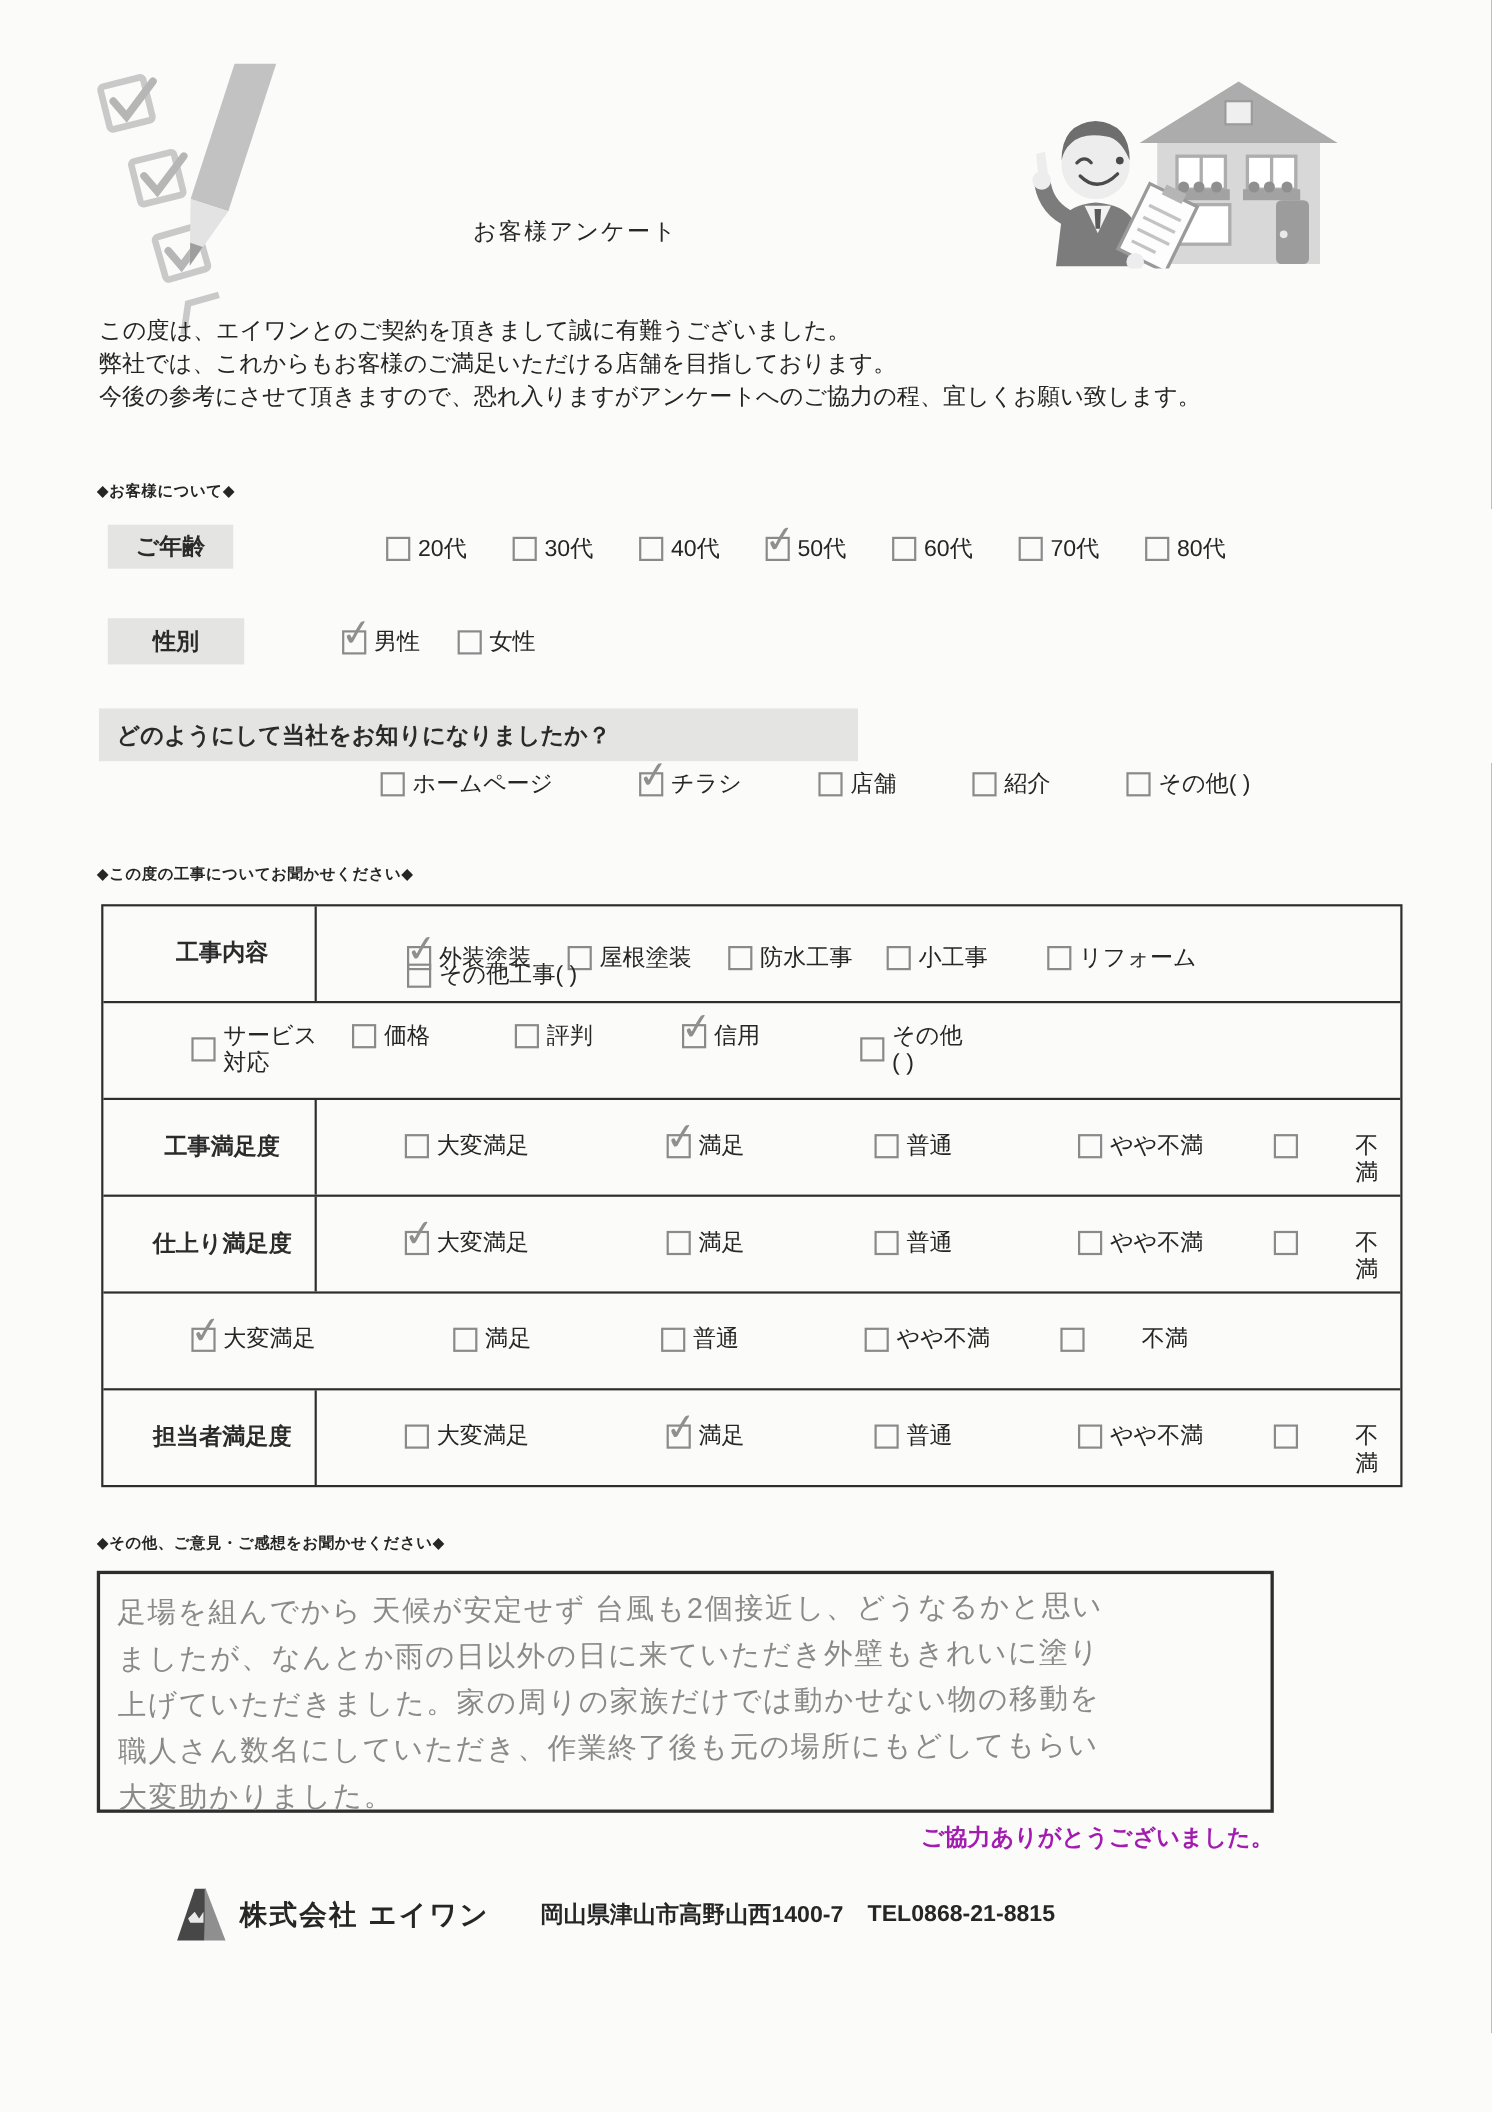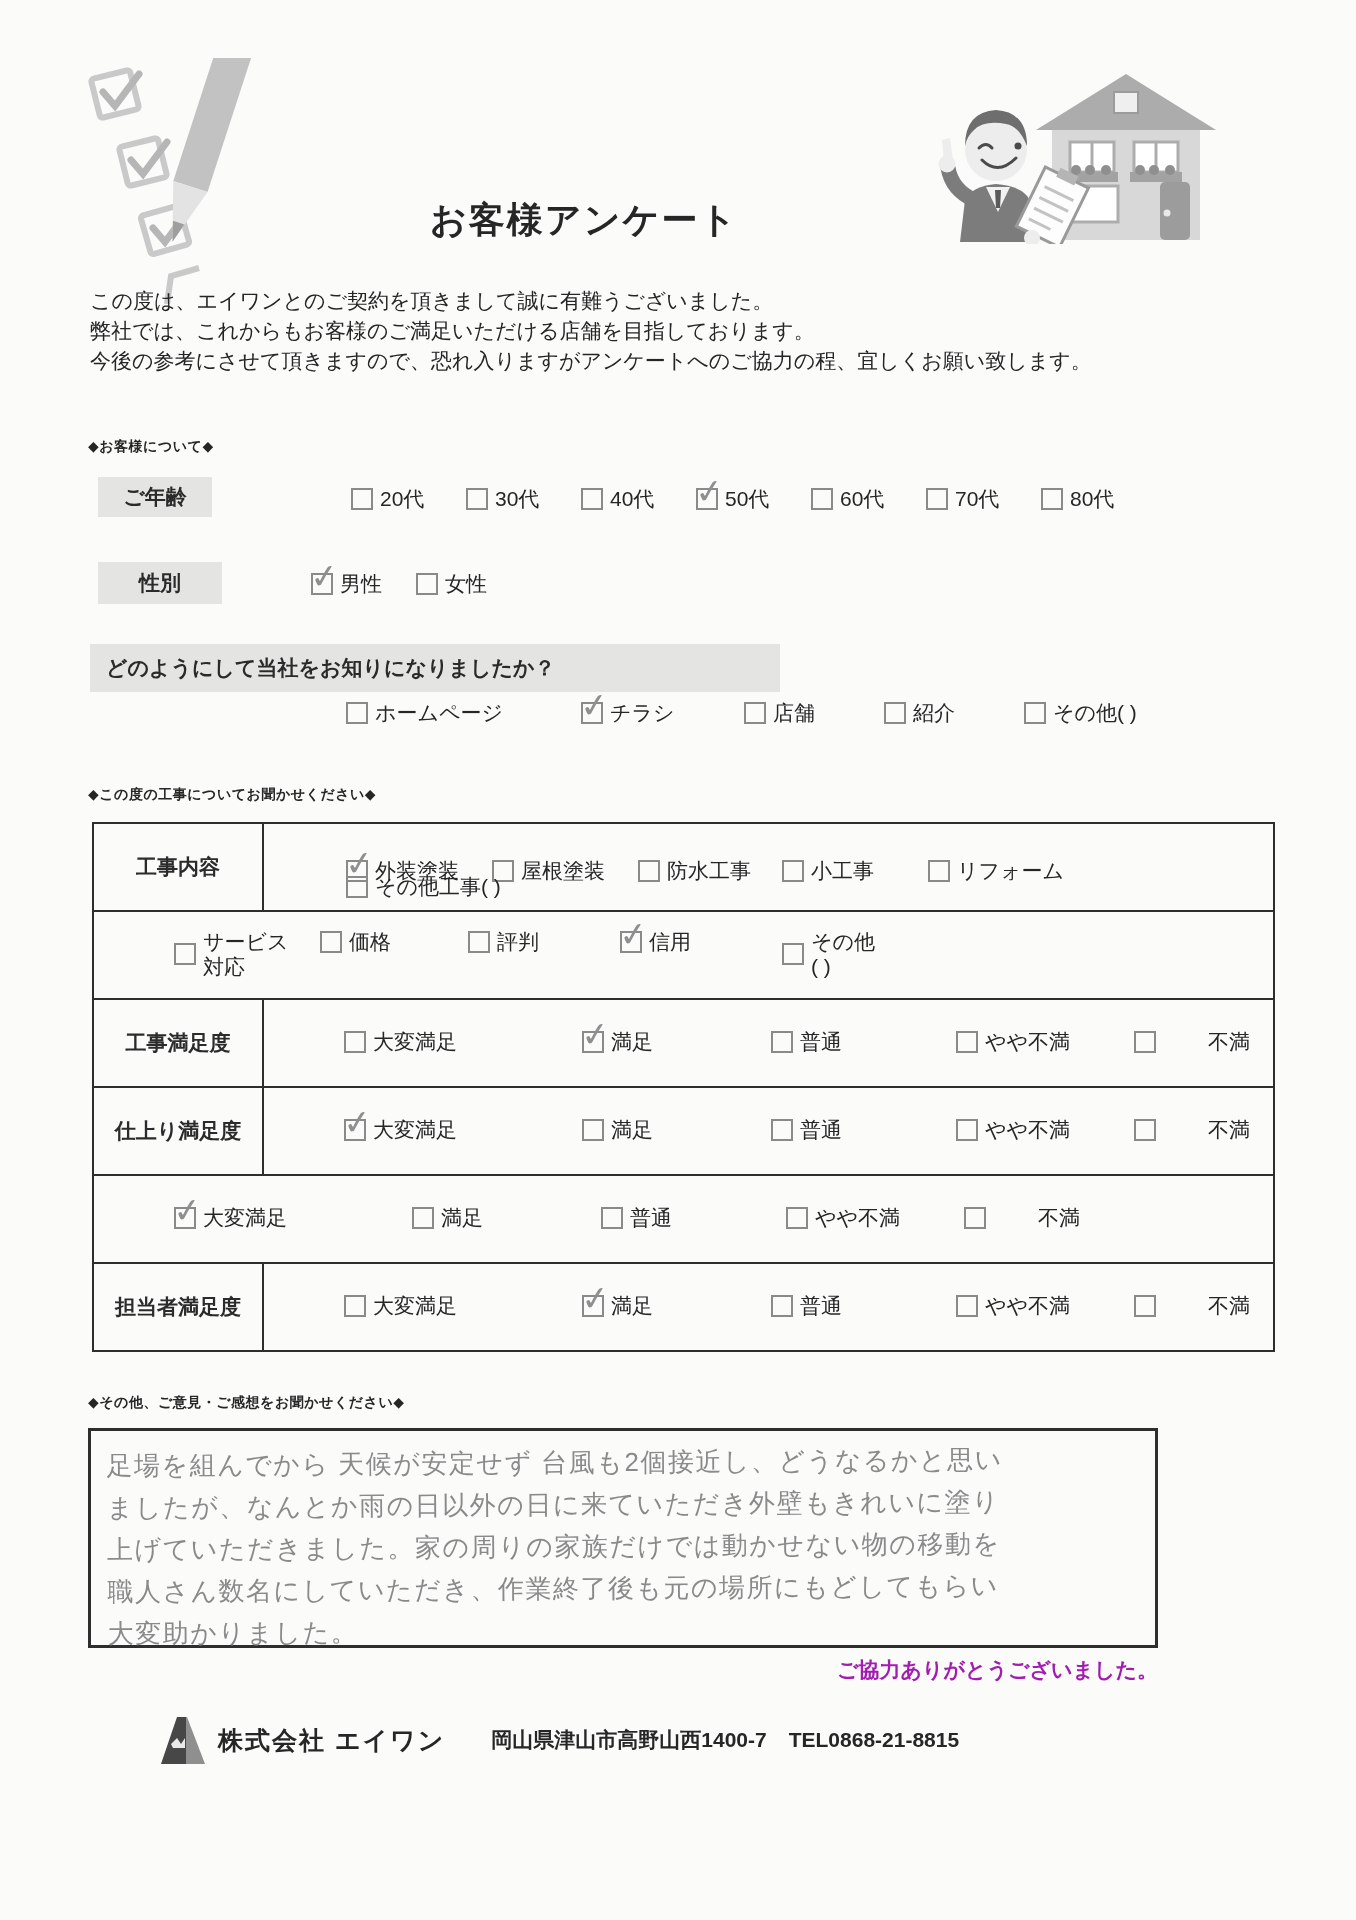--- a/index.html
+++ b/index.html
@@ -2,21 +2,21 @@
 <html><head>
 <meta charset="utf-8">
 <style>
   html,body{margin:0;padding:0;background:#888;}
   .page{position:relative;width:1356px;height:1920px;margin:0 auto;background:#fbfbfa;
         font-family:"Liberation Sans","DejaVu Sans",sans-serif;color:#2b2b2b;overflow:hidden;}
   
   .illus-left{position:absolute;left:83px;top:58px;}
   .illus-right{position:absolute;left:930px;top:66px;}
   
-  .title{position:absolute;left:430px;top:196px;font-size:36px;font-weight:700;letter-spacing:2px;color:#262626;}
+  .title{position:absolute;left:430px;top:196px;font-size:21px;font-weight:400;letter-spacing:2px;color:#262626;}
   
   .intro{position:absolute;left:90px;top:286px;font-size:21px;line-height:30px;font-weight:500;color:#252525;}
   
   .h{position:absolute;left:88px;font-size:14px;font-weight:600;color:#262626;letter-spacing:.5px;}
   .h-customer{top:438px;}
   .h-work{top:786px;}
   .h-comments{top:1394px;}
   
   .glabel{position:absolute;background:#e4e4e2;color:#2a2a2a;font-size:21px;font-weight:600;
           display:flex;align-items:center;justify-content:center;}
@@ -39,21 +39,21 @@
   .grp-age .opt:nth-child(7){left:997px}
   .grp-gender .opt:nth-child(1){left:267px}.grp-gender .opt:nth-child(2){left:372px}
   .grp-source .opt:nth-child(1){left:302px}.grp-source .opt:nth-child(2){left:537px}
   .grp-source .opt:nth-child(3){left:700px}.grp-source .opt:nth-child(4){left:840px}
   .grp-source .opt:nth-child(5){left:980px}
   
   .table{position:absolute;left:92px;top:822px;width:1179px;border:2px solid #2e2e2e;background:transparent;}
   .trow{position:relative;height:86px;border-top:2px solid #2e2e2e;display:flex;}
   .trow:first-child{border-top:none;}
   .tlabel{width:168px;border-right:2px solid #2e2e2e;display:flex;align-items:center;justify-content:center;
-          text-align:center;font-size:21px;font-weight:600;white-space:pre-line;line-height:1.3;flex:none;}
+          text-align:center;font-size:21px;font-weight:600;white-space:pre-line;line-height:1.3;flex:none;padding-left:24px;}
   .topts{position:relative;flex:1;}
   .oline{position:absolute;left:0;right:0;height:30px;}
   .kind-content .oline:nth-child(1){top:9px;margin-top:25px;}
   .kind-content .oline:nth-child(2){top:50px;}
   .kind-criteria .oline{top:17px;}
   .kind-satisfaction .oline{top:29px;}
   .kind-content .oline:nth-child(1) .opt:nth-child(1){left:38px}
   .kind-content .oline:nth-child(1) .opt:nth-child(2){left:184px}
   .kind-content .oline:nth-child(1) .opt:nth-child(3){left:330px}
   .kind-content .oline:nth-child(1) .opt:nth-child(4){left:474px}

